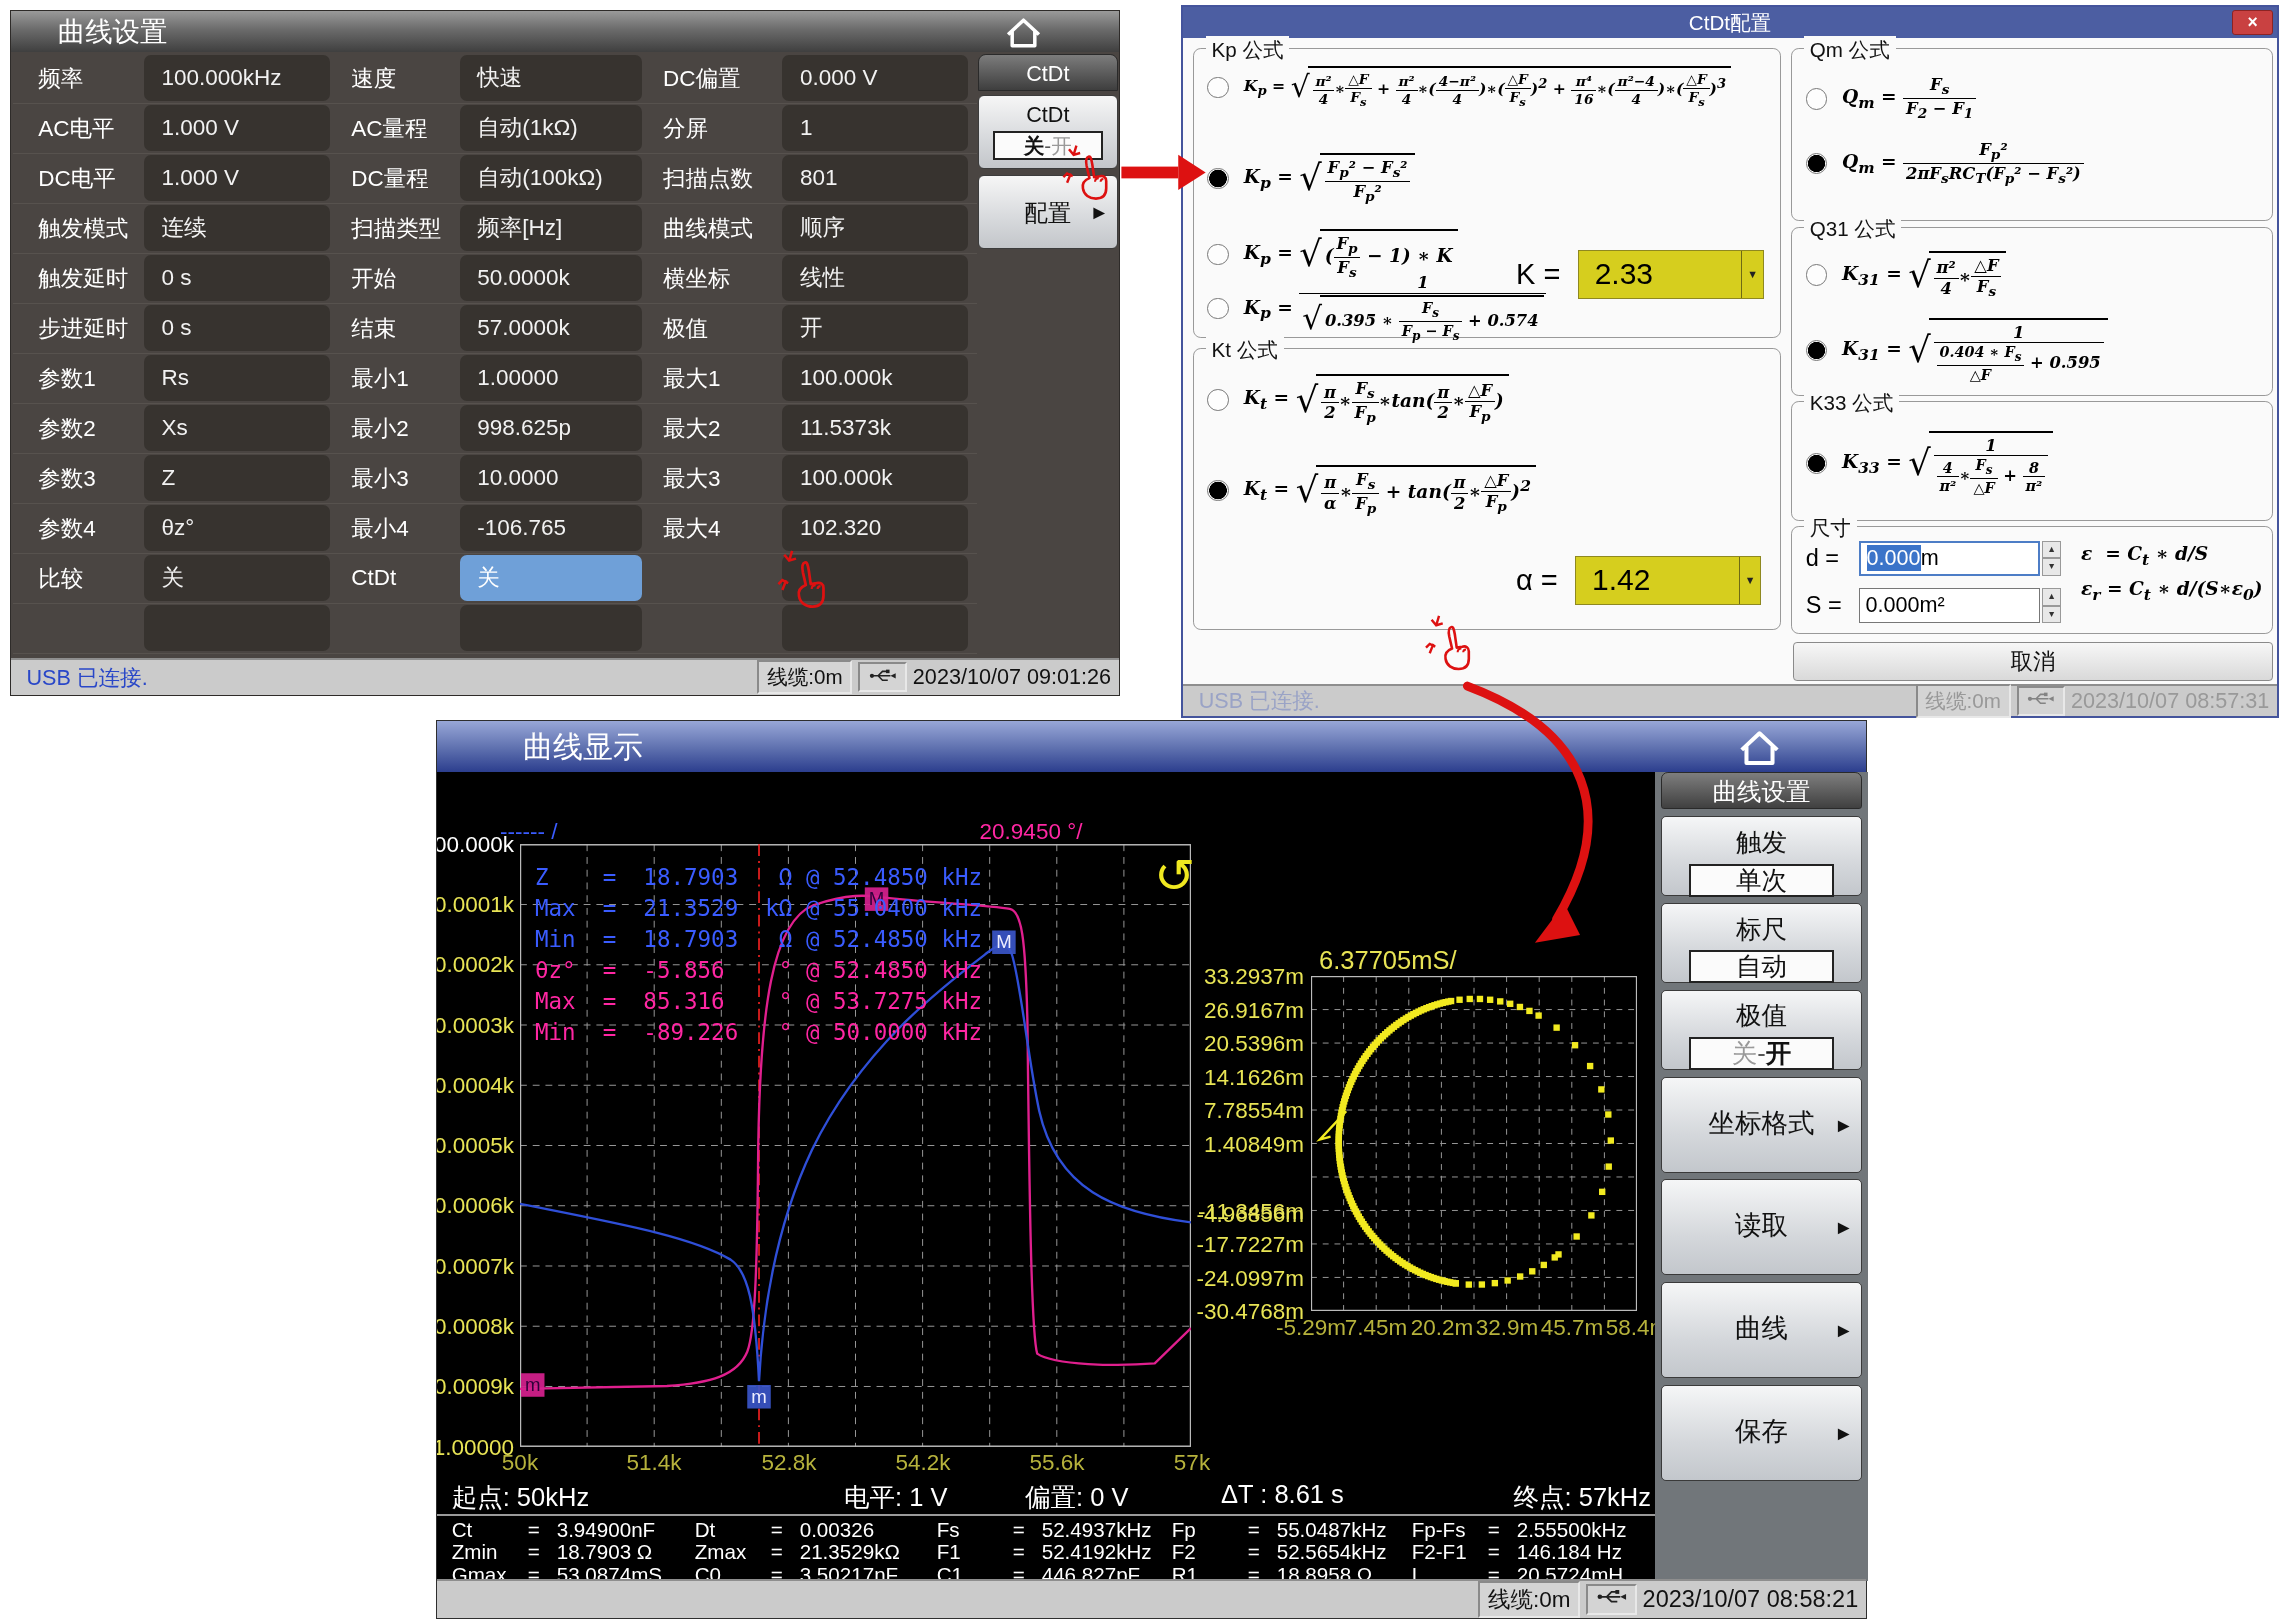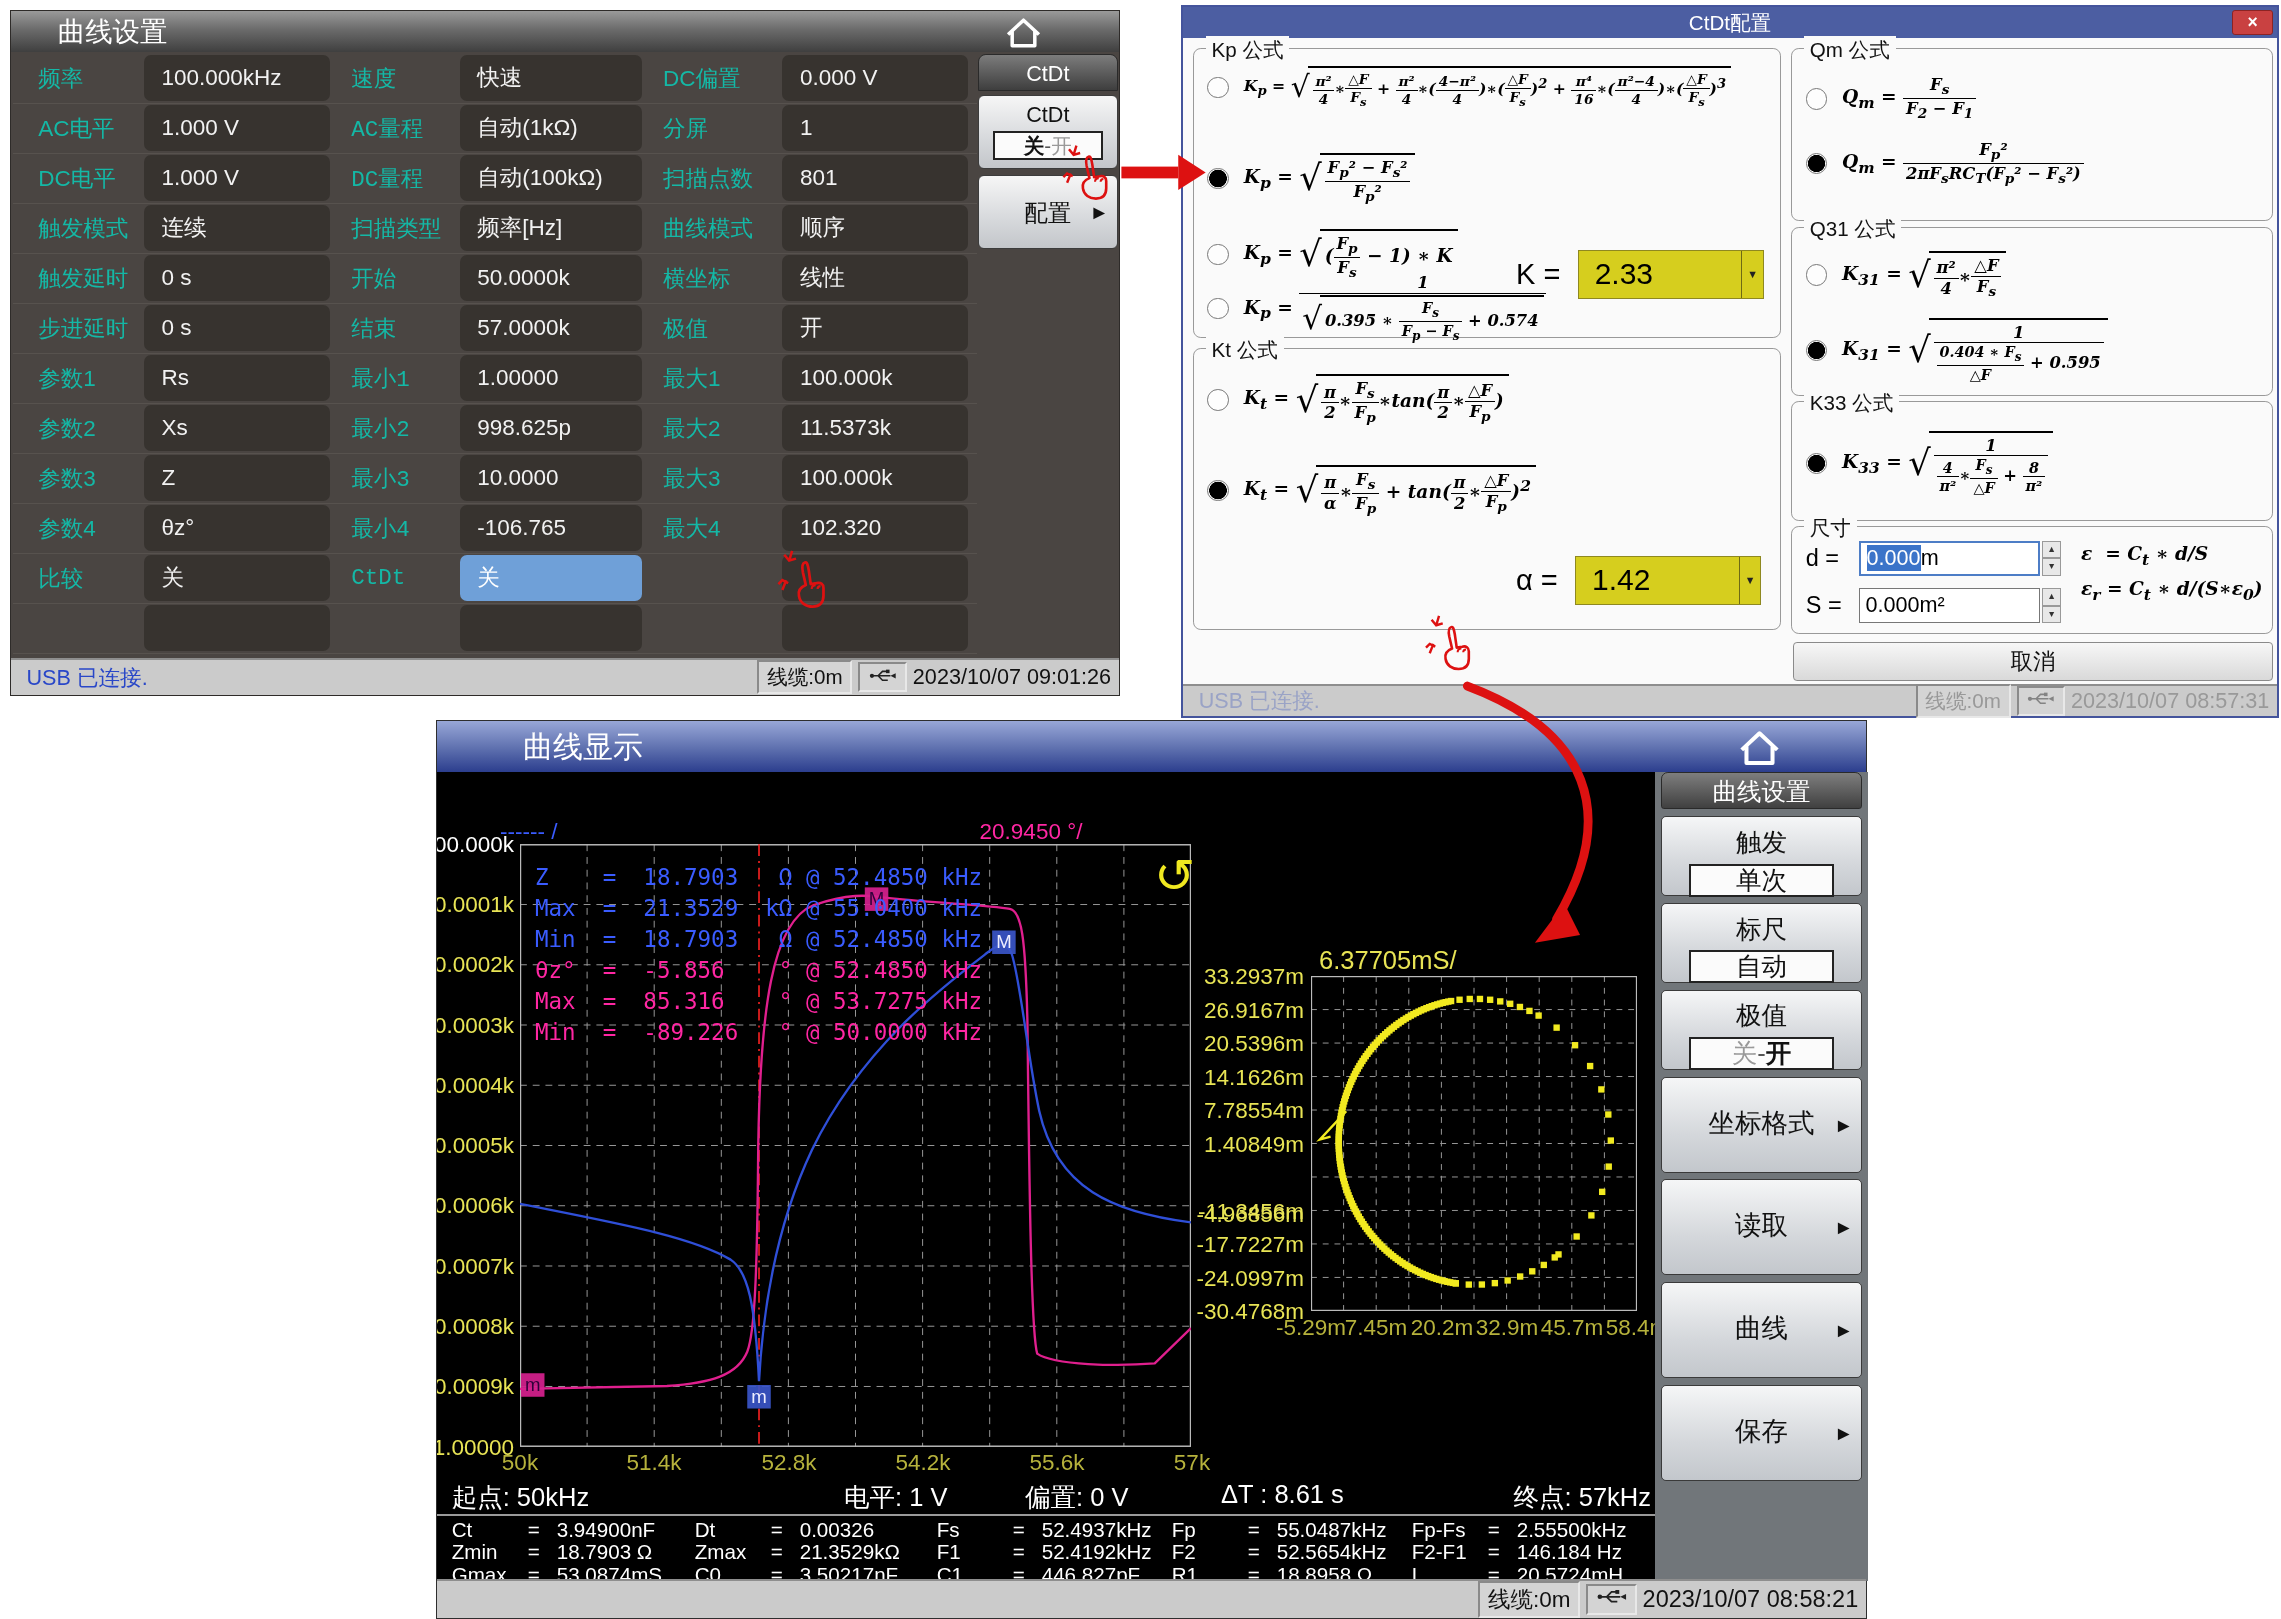--- a/index.html
+++ b/index.html
@@ -4,25 +4,25 @@
 <style>
   * { margin:0; padding:0; box-sizing:border-box; }
   html,body { width:2282px; height:1619px; background:#fff; font-family:"Liberation Sans",sans-serif; position:relative; overflow:hidden; }
   .abs { position:absolute; }
 
   
   #panel-settings { position:absolute; left:9.8px; top:9.8px; width:1110px; height:686px; background:#4a4542; border:1px solid #2e2b29; }
   #panel-settings .titlebar { position:absolute; left:0; top:0; width:100%; height:41px; background:linear-gradient(#9a9a9a,#6b6b6b 45%,#3f3f3f); color:#fff; font-size:27.4px; line-height:41px; padding-left:47px; }
   #settings-rows { position:absolute; left:2px; top:43px; width:964px; }
   .s-row { position:relative; height:50px; border-bottom:1px solid #57524e; display:flex; align-items:center; }
-  .s-lbl { color:#14b8a6; font-size:22.5px; padding-left:25.5px; }
+  .s-lbl { color:#ffffff; font-size:22.5px; padding-left:25.5px; }
   .s-val { background:#37332f; color:#f2f2f2; font-size:22.5px; height:46px; line-height:46px; padding-left:17.6px; border-radius:7px; }
   .s-val.hl { background:#6fa0d8; color:#fff; }
   .c0 { width:131px; padding-left:25.5px; } .c1 { width:186px; margin-right:7.8px; }
-  .c2 { width:122px; padding-left:13.7px;font-family:Liberation Mono, monospace; } .c3 { width:182px; margin-right:7.8px; }
+  .c2 { width:122px; padding-left:13.7px; } .c3 { width:182px; margin-right:7.8px; }
   .c4 { width:133px; padding-left:13.7px; } .c5 { width:186px; }
 
   #settings-side { position:absolute; left:967px; top:43px; width:140px; }
   .side-hdr { height:37px; background:linear-gradient(#7c7c7c,#3e3e3e); border:1px solid #2a2a2a; border-radius:7.8px 7.8px 0 0; color:#fff; font-size:21.6px; text-align:center; line-height:37px; }
   .btn3d { background:linear-gradient(#f6f6f6,#d9dbde 55%,#c3c6ca); border:1.5px solid #3c3c3c; border-radius:5.9px; color:#111; text-align:center; position:relative; }
   #btn-ctdt-toggle { margin-top:3.9px; height:74px; padding-top:5.9px; font-size:21.6px; }
   .toggle-box { width:110px; height:29px; margin:3.9px auto 0; background:#fbfbfb; border:2px solid #222; font-size:20.6px; line-height:26.5px; }
   #btn-config { margin-top:5.9px; height:74px; font-size:23.5px; line-height:74px; }
   .arrow-r { position:absolute; right:7.8px; top:50%; transform:translateY(-50%); font-size:19.6px; color:#111; }
   .t-on { color:#111; font-weight:bold; } .t-dim { color:#999; } .t-sep { color:#555; }

